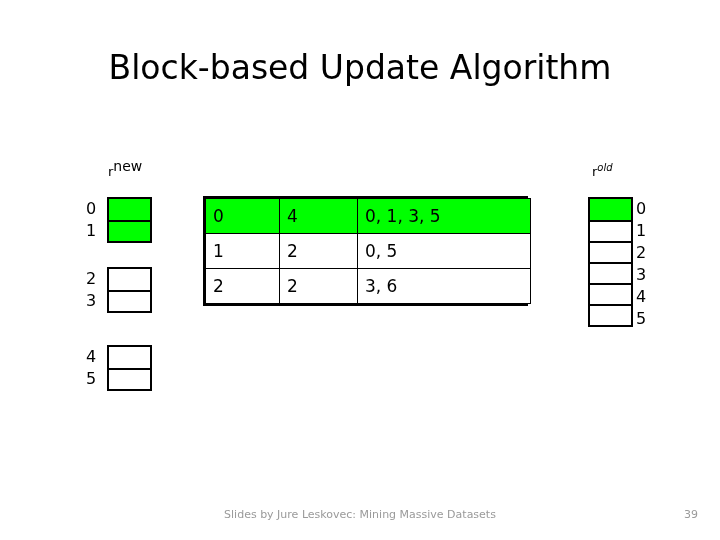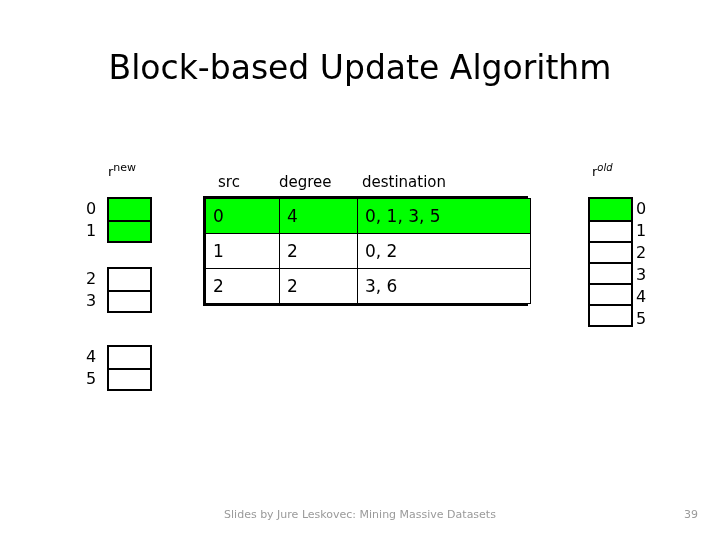--- a/index.html
+++ b/index.html
@@ -46,21 +46,21 @@
   }
   #rnew-label {
     position: absolute;
     left: 26px;
     top: 0px;
     font-size: 13px;
     line-height: 14px;
     white-space: nowrap;
   }
   #rnew-label .sup {
-    font-size: 11px;
+    font-size: 14px;
     vertical-align: super;
     line-height: 0;
   }
   .vec-block {
     position: absolute;
     left: 25px;
     width: 45px;
     border: 2px solid #000000;
     box-sizing: border-box;
   }
@@ -218,43 +218,38 @@
     <div class="vec-rowlabel" style="top:128px;">3</div>
 
     <div class="vec-block" id="rnew-block-2">
       <div class="vec-cell"></div>
       <div class="vec-cell"></div>
     </div>
     <div class="vec-rowlabel" style="top:184px;">4</div>
     <div class="vec-rowlabel" style="top:206px;">5</div>
   </div>
 
-  <div id="table-headers">
-    <div class="th-label" id="th-src">src</div>
-    <div class="th-label" id="th-deg">degree</div>
-    <div class="th-label" id="th-dest">destination</div>
-  </div>
 
   <div id="edge-table">
     <table>
       <colgroup>
         <col class="c-src">
           <col class="c-deg">
           <col class="c-dest">
       </colgroup>
       <tbody>
         <tr class="highlight">
           <td>0</td>
           <td>4</td>
           <td>0, 1, 3, 5</td>
         </tr>
         <tr>
           <td>1</td>
           <td>2</td>
-          <td>0, 2</td>
+          <td>0, 5</td>
         </tr>
         <tr>
           <td>2</td>
           <td>2</td>
           <td>3, 6</td>
         </tr>
       </tbody>
     </table>
   </div>
 

